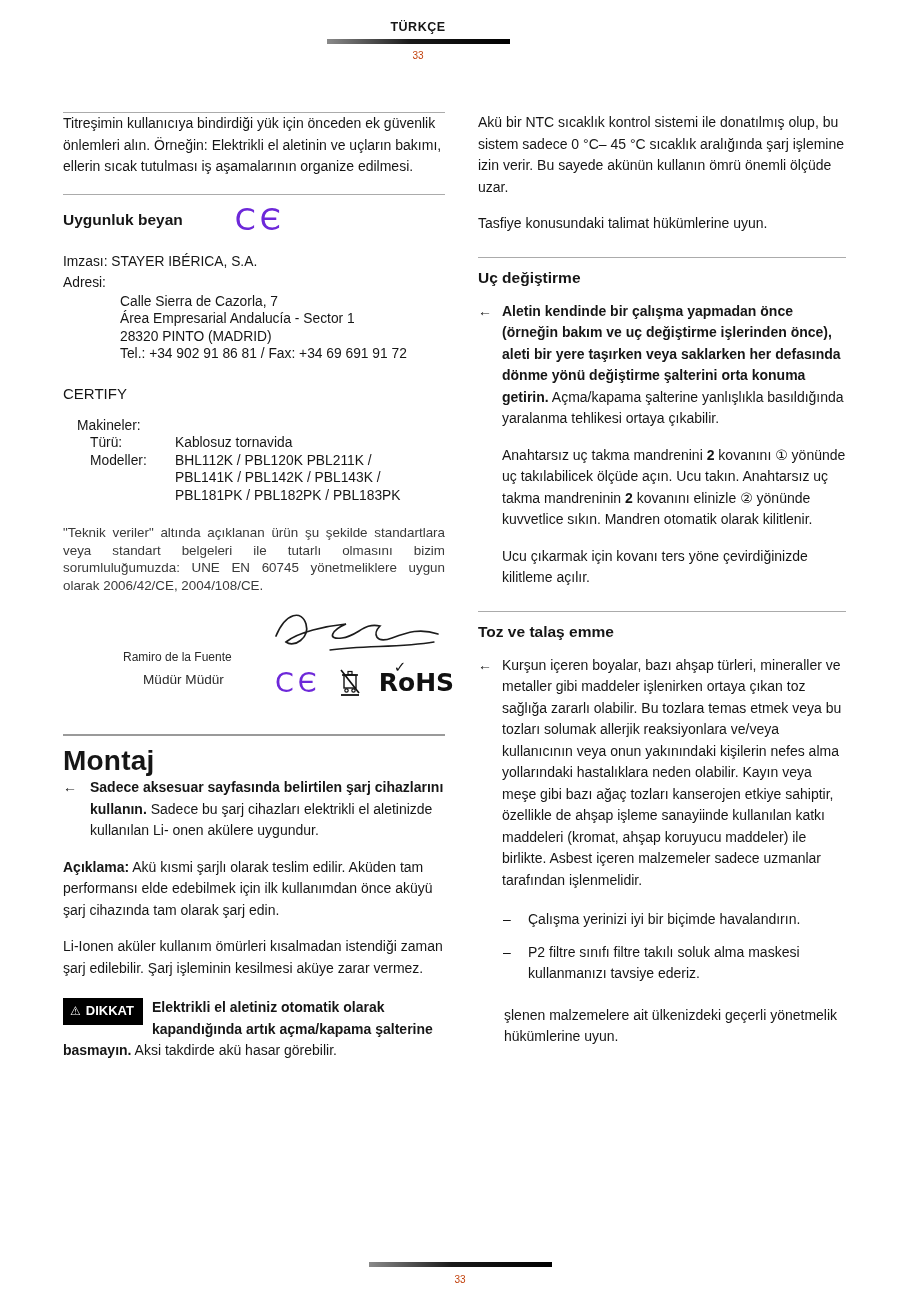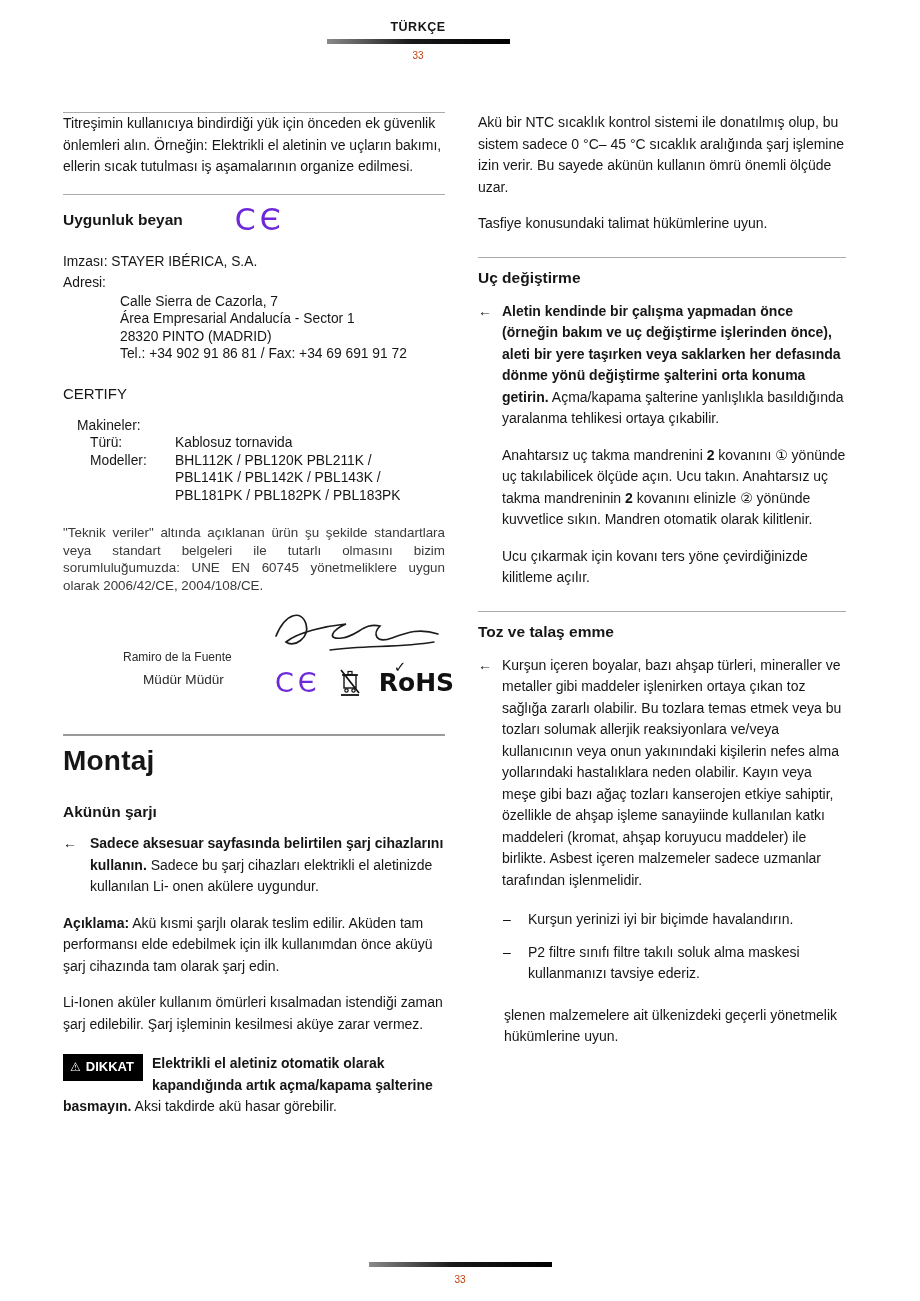--- a/index.html
+++ b/index.html
@@ -148,21 +148,20 @@
             <circle cx="16.5" cy="24.5" r="1.7" fill="none" stroke="#111" stroke-width="1.2"></circle>
             <line x1="4" y1="29" x2="22" y2="29" stroke="#111" stroke-width="1.8"></line>
             <line x1="4" y1="4" x2="22" y2="27" stroke="#111" stroke-width="1.7"></line>
           </svg>
           <span class="rohs"><span>RoHS</span><span class="chk">✓</span></span>
         </div>
       </div>
 
       <div class="bigrule"></div>
       <h1 class="montaj">Montaj</h1>
-      <h3 class="sub">Akünün şarjı</h3>
 
       <p class="body arrowp"><span class="arr">←</span><span class="b">Sadece aksesuar sayfasında belirtilen şarj cihazlarını kullanın.</span><span> Sadece bu şarj cihazları elektrikli el aletinizde kullanılan Li- onen akülere uygundur.</span></p>
 
       <p class="body"><span class="b">Açıklama:</span><span> Akü kısmi şarjlı olarak teslim edilir. Aküden tam performansı elde edebilmek için ilk kullanımdan önce aküyü şarj cihazında tam olarak şarj edin.</span></p>
 
       <p class="body">Li-Ionen aküler kullanım ömürleri kısalmadan istendiği zaman şarj edilebilir. Şarj işleminin kesilmesi aküye zarar vermez.</p>
 
       <p class="body warnp"><span class="warnbadge">
             <span class="tri">⚠</span>
             <span>DIKKAT</span>
@@ -184,21 +183,21 @@
 
       <p class="body ind tight"><span>Anahtarsız uç takma mandrenini </span><span class="b">2</span><span> kovanını ① yönünde uç takılabilicek ölçüde açın. Ucu takın. Anahtarsız uç takma mandreninin </span><span class="b">2</span><span> kovanını elinizle ② yönünde kuvvetlice sıkın. Mandren otomatik olarak kilitlenir.</span></p>
 
       <p class="body ind">Ucu çıkarmak için kovanı ters yöne çevirdiğinizde kilitleme açılır.</p>
 
       <div class="rule mt22"></div>
       <h2 class="sec">Toz ve talaş emme</h2>
 
       <p class="body arrowp rind" style="margin-bottom:18px;"><span class="arr">←</span><span>Kurşun içeren boyalar, bazı ahşap türleri, mineraller ve metaller gibi maddeler işlenirken ortaya çıkan toz sağlığa zararlı olabilir. Bu tozlara temas etmek veya bu tozları solumak allerjik reaksiyonlara ve/veya kullanıcının veya onun yakınındaki kişilerin nefes alma yollarındaki hastalıklara neden olabilir. Kayın veya meşe gibi bazı ağaç tozları kanserojen etkiye sahiptir, özellikle de ahşap işleme sanayiinde kullanılan katkı maddeleri (kromat, ahşap koruyucu maddeler) ile birlikte. Asbest içeren malzemeler sadece uzmanlar tarafından işlenmelidir.</span></p>
 
-      <div class="dash-li"><span class="dash">–</span><span>Kurşun yerinizi iyi bir biçimde havalandırın.</span></div>
+      <div class="dash-li"><span class="dash">–</span><span>Çalışma yerinizi iyi bir biçimde havalandırın.</span></div>
       <div class="dash-li"><span class="dash">–</span><span>P2 filtre sınıfı filtre takılı soluk alma maskesi kullanmanızı tavsiye ederiz.</span></div>
 
       <p class="body ind26 mt20">şlenen malzemelere ait ülkenizdeki geçerli yönetmelik hükümlerine uyun.</p>
 
     </div>
   </div>
 
   <div class="pagefoot">
     <div class="hbar"></div>
     <div class="pnum">33</div>

